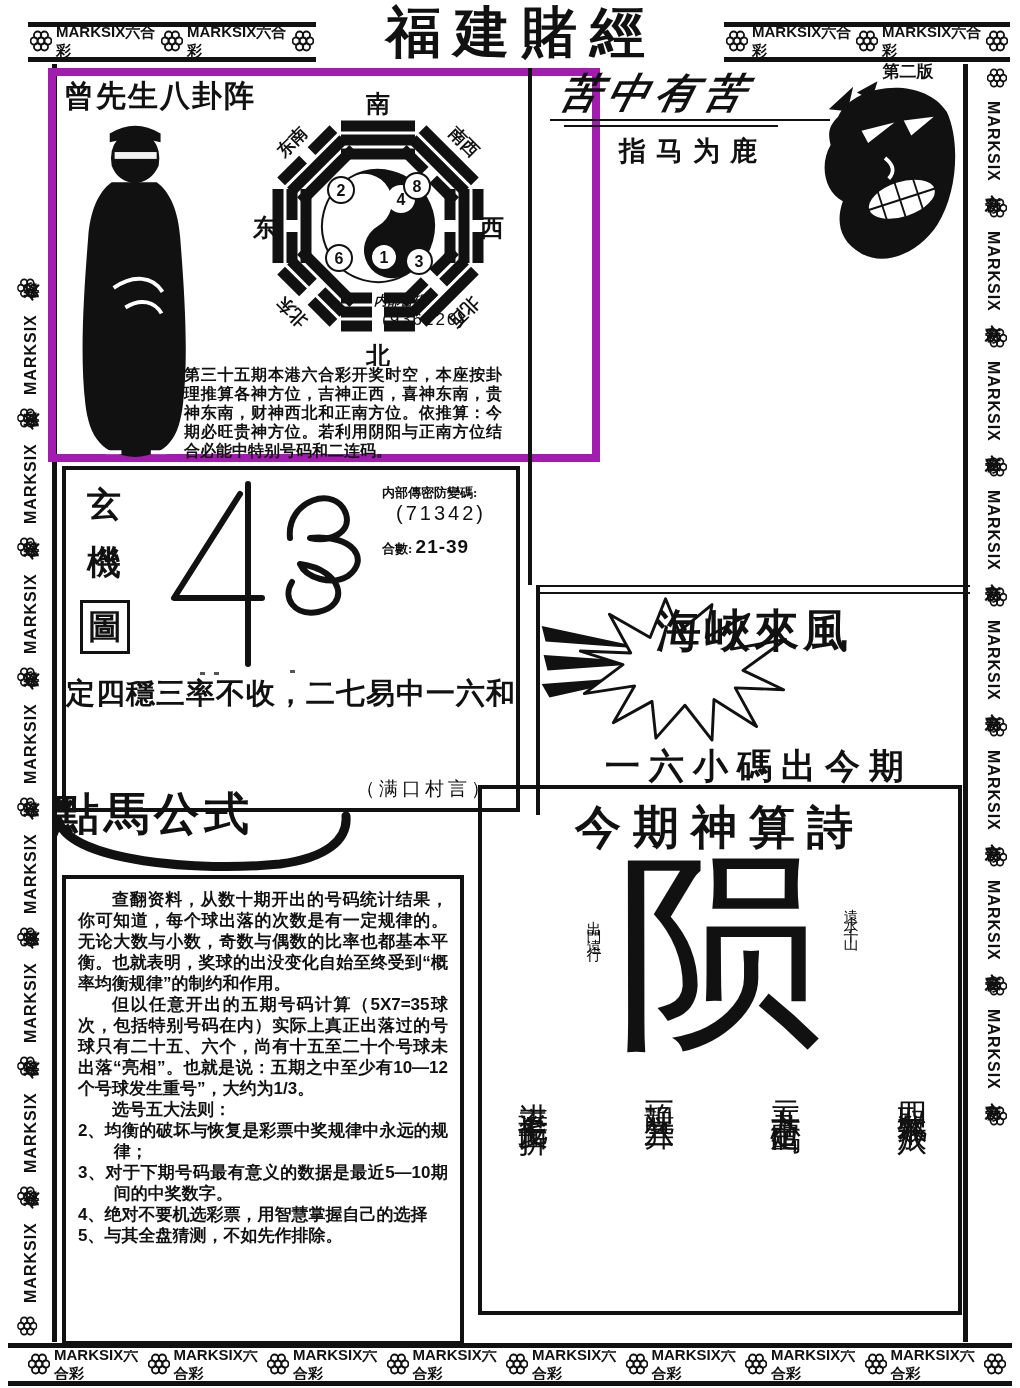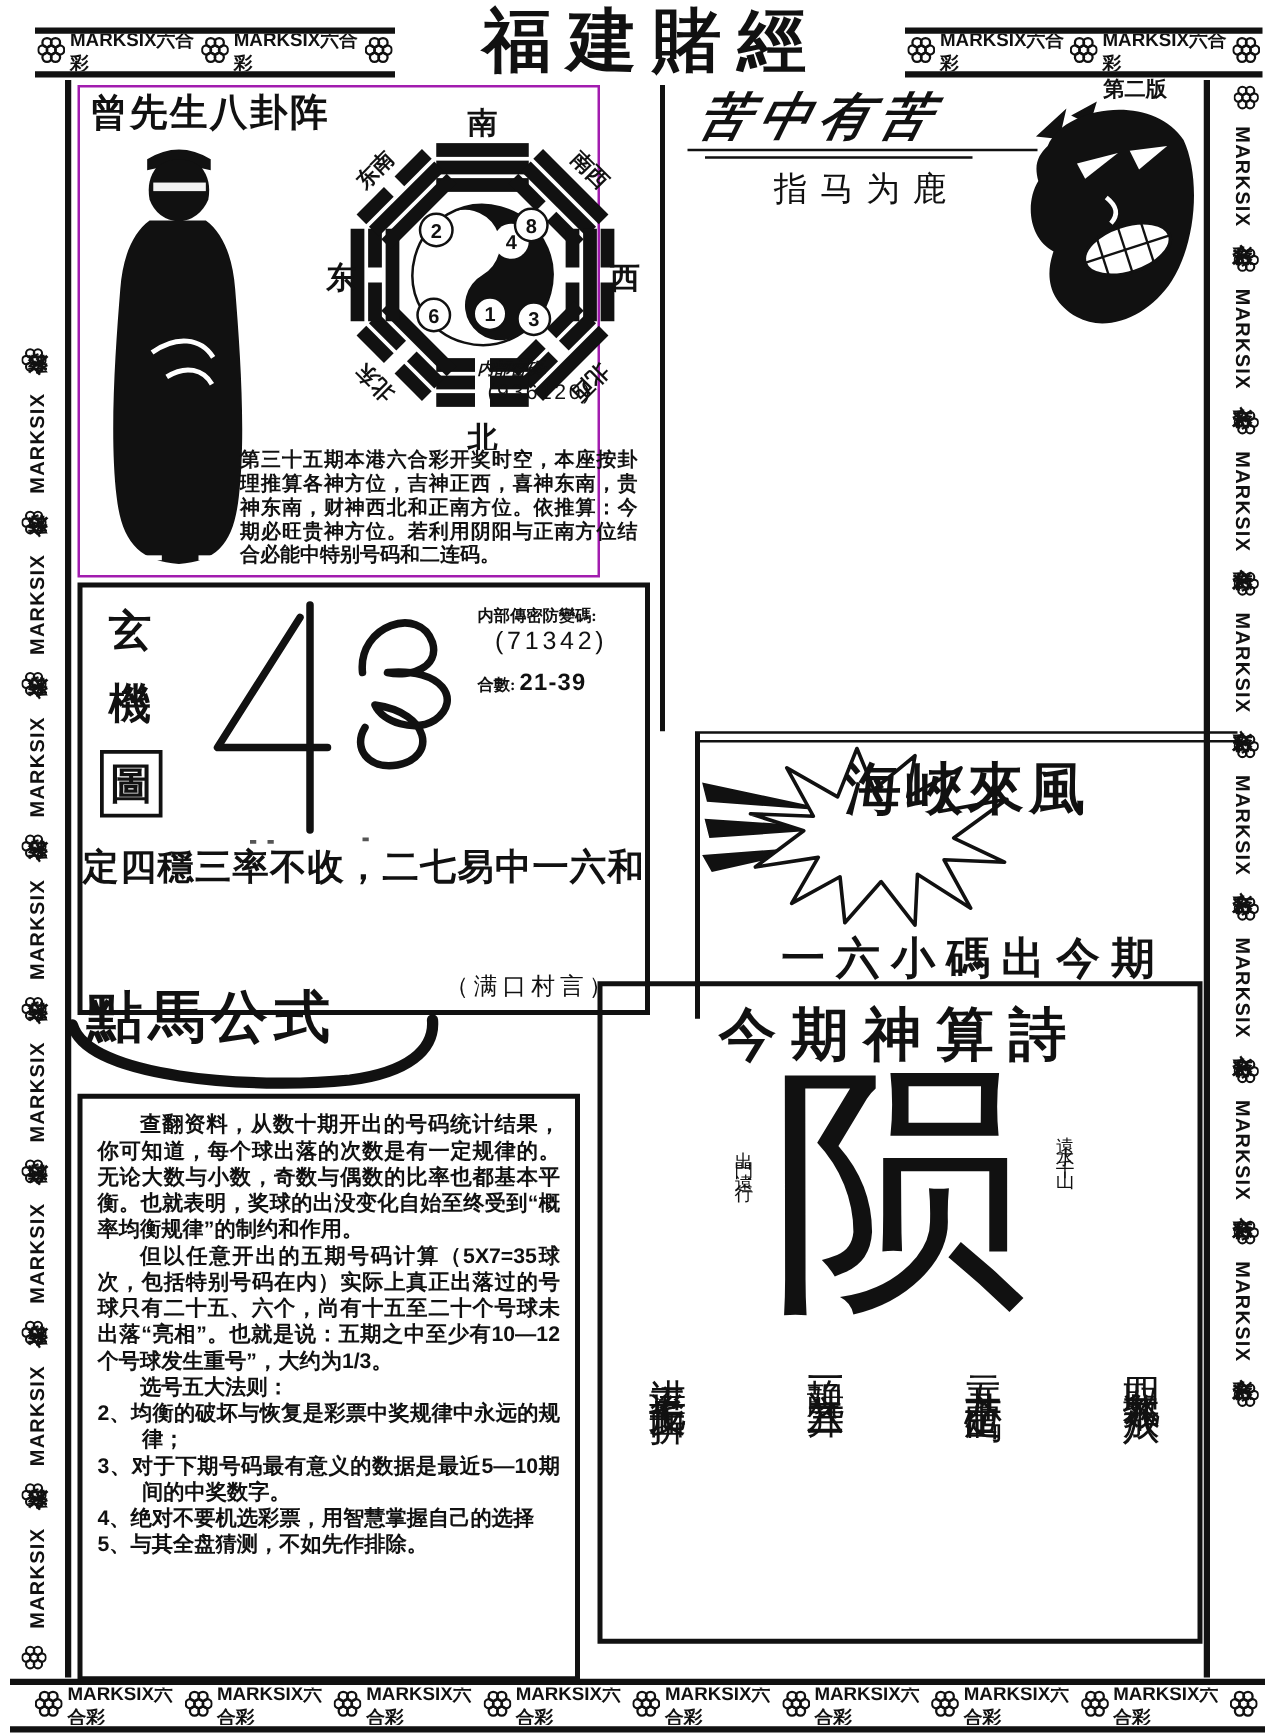--- a/index.html
+++ b/index.html
@@ -31,21 +31,21 @@
     display:flex;align-items:center;justify-content:center;font-weight:bold;font-size:15px;overflow:hidden;
     font-family:"Liberation Sans","DejaVu Sans",sans-serif;}
   #hdr-left{left:28px;width:288px;}
   #hdr-right{left:724px;width:286px;}
   .hdr-box .brand{margin:0 2px;}
   #page-title{left:322px;top:0;width:400px;height:64px;line-height:66px;text-align:center;
     font-size:55px;font-weight:800;letter-spacing:13px;white-space:nowrap;}
   #edition{left:848px;top:60px;width:120px;text-align:center;font-weight:bold;font-size:17px;}
 
   
-  #bagua-box{left:62px;top:68px;width:418px;height:394px;border:2px solid #a21caf;box-sizing:border-box;}
+  #bagua-box{left:48px;top:68px;width:552px;height:394px;border:8px solid #a21caf;box-sizing:border-box;}
   #bagua-title{left:8px;top:0px;font-size:30px;font-weight:900;letter-spacing:2px;}
   #man-svg{left:2px;top:34px;}
   #bagua-svg{left:194px;top:10px;}
   #bagua-code-label{left:318px;top:216px;font-size:13px;font-weight:bold;font-style:italic;}
   #bagua-code-val{left:326px;top:234px;font-size:17px;letter-spacing:2px;}
   #bagua-body{left:128px;top:289px;width:318px;font-size:16px;line-height:19px;text-align:justify;font-weight:600;}
 
   
   #mystery-box{left:62px;top:466px;width:458px;height:346px;border:4px solid #111;box-sizing:border-box;}
   .myst-char{position:absolute;left:16px;width:44px;text-align:center;font-size:34px;font-weight:700;}
@@ -58,43 +58,43 @@
   #sum-row .val{font-size:19px;font-weight:bold;letter-spacing:1px;
     font-family:"Liberation Sans","DejaVu Sans",sans-serif;}
   .slogan{left:0;right:12px;text-align:center;font-weight:900;font-size:29px;letter-spacing:1px;
     font-family:"Liberation Sans","DejaVu Sans",sans-serif;white-space:nowrap;}
   #slogan1{top:204px;} #slogan2{top:254px;}
   #attribution{right:22px;top:306px;font-size:19px;letter-spacing:4px;}
 
   
   #formula-head{left:50px;top:780px;width:330px;height:95px;}
   #swoosh-svg{position:absolute;left:0;top:30px;}
-  #formula-title{position:absolute;left:4px;top:4px;font-size:45px;font-weight:900;letter-spacing:5px;margin-left:15px;}
+  #formula-title{position:absolute;left:4px;top:4px;font-size:45px;font-weight:900;letter-spacing:5px;}
   #formula-box{left:62px;top:875px;width:402px;height:470px;border:4px solid #111;box-sizing:border-box;
     padding:10px 12px 6px 12px;font-family:"Liberation Sans","DejaVu Sans",sans-serif;
     font-weight:700;font-size:17px;line-height:21px;text-align:justify;}
   #formula-box p{margin:0;text-indent:2em;}
   .rule-item{padding-left:2.1em;text-indent:-2.1em;}
 
   
   #story{left:528px;top:68px;width:434px;height:517px;border-left:4px solid #111;box-sizing:border-box;
     padding:2px 2px 0 6px;}
   #story-title{display:inline-block;margin-left:22px;transform:skewX(-14deg);
     font-size:41px;font-weight:900;font-style:italic;letter-spacing:7px;line-height:1.15;}
   .scratch{height:2px;background:#111;}
   #scratch1{width:280px;margin:2px 0 0 12px;}
   #scratch2{width:214px;margin:4px 0 0 26px;}
   #face-svg{position:absolute;right:2px;top:6px;}
   #story-subtitle{width:250px;margin:6px 0 8px 30px;text-align:center;
-    font-size:27px;font-weight:400;letter-spacing:10px;}
+    font-size:27px;font-weight:700;letter-spacing:10px;}
   #story-body{font-size:20.5px;line-height:28.8px;text-align:justify;font-weight:600;}
   #face-spacer{float:right;width:150px;height:92px;}
 
   
-  #strait{left:556px;top:585px;width:434px;height:230px;border-left:4px solid #111;box-sizing:border-box;}
+  #strait{left:536px;top:585px;width:434px;height:230px;border-left:4px solid #111;box-sizing:border-box;}
   .dline{position:absolute;left:0;right:0;height:2px;background:#111;}
   #burst-svg{position:absolute;left:0;top:8px;}
   #strait-title{position:absolute;left:116px;top:16px;font-size:45px;font-weight:900;letter-spacing:4px;white-space:nowrap;}
   .strait-line{position:absolute;left:16px;right:8px;text-align:center;font-size:35px;font-weight:600;
     letter-spacing:9px;white-space:nowrap;}
   #strait-line1{top:100px;} #strait-line2{top:158px;}
 
   
   #oracle-box{left:478px;top:785px;width:484px;height:530px;border:4px solid #111;box-sizing:border-box;}
   #oracle-title{left:0;right:0;top:8px;text-align:center;font-size:46px;font-weight:700;letter-spacing:12px;white-space:nowrap;}

